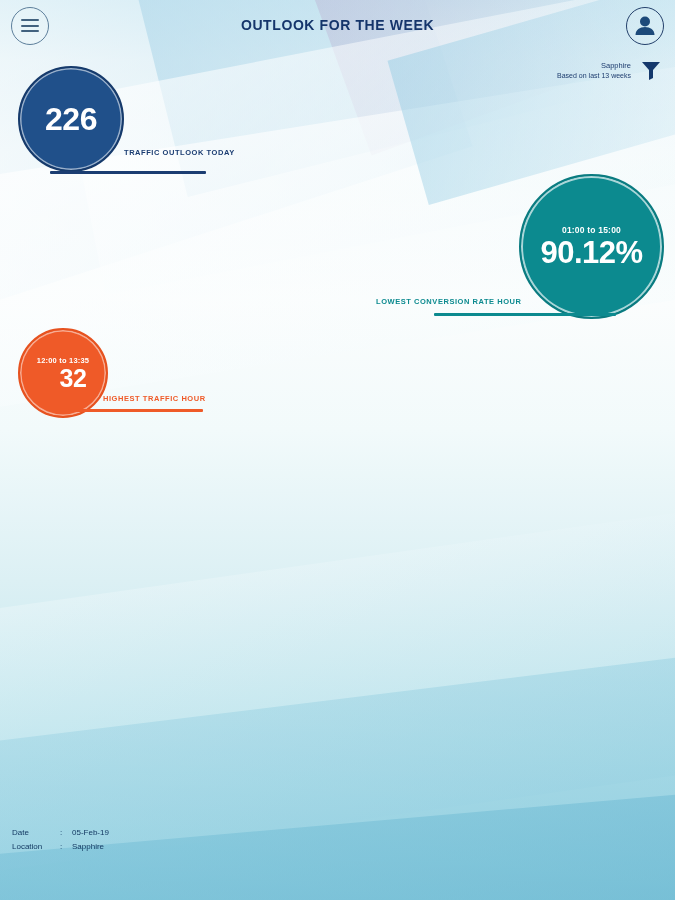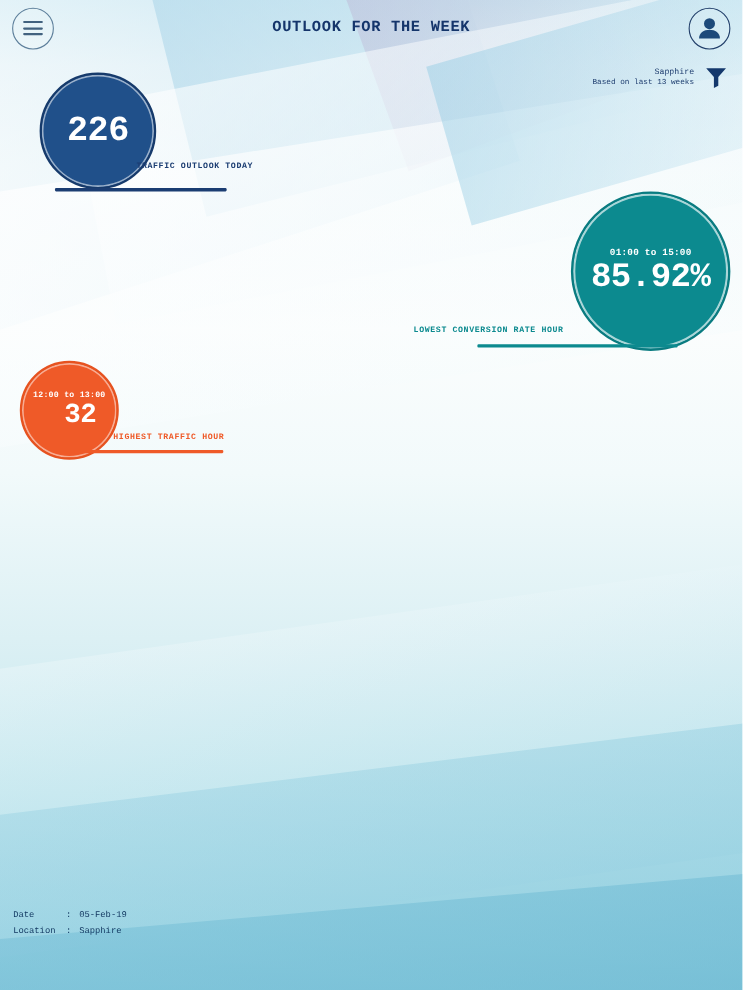--- a/index.html
+++ b/index.html
@@ -22,21 +22,20 @@
       linear-gradient(180deg,
         #cfeaf3 0px,
         #e8f4f8 60px,
         #f4fafb 150px,
         #fbfdfd 300px,
         #f2fafb 430px,
         #dcf0f4 580px,
         #c3e7ee 720px,
         #a8dce8 860px,
         #9ed6e4 900px);
-    font-family: Liberation Mono, monospace;
   }
 
   
   .facet {
     position: absolute;
     pointer-events: none;
   }
   .f1 {
     left: -120px; top: -60px;
     width: 560px; height: 300px;
@@ -178,21 +177,21 @@
     white-space: nowrap;
   }
   .kpi-rule {
     position: absolute;
     height: 3px;
     border-radius: 1px;
   }
 
   
   .kpi-traffic .bubble {
-    left: 36px; top: 66px;
+    left: 18px; top: 66px;
     width: 106px; height: 106px;
     background: #20508a;
     border: 2.5px solid #163a6b;
     box-shadow: 0 0 0 1.5px rgba(255,255,255,0.55) inset;
   }
   .kpi-traffic .bubble .value { font-size: 32px; }
   .kpi-traffic .kpi-label { left: 124px; top: 148px; color: #1b3d72; }
   .kpi-traffic .kpi-rule { left: 50px; top: 171px; width: 156px; background: #1b3d72; }
 
   
@@ -320,29 +319,29 @@
     <div class="bubble">
       <div class="value">226</div>
     </div>
     <div class="kpi-rule"></div>
     <div class="kpi-label">TRAFFIC OUTLOOK TODAY</div>
   </div>
 
   <div class="kpi kpi-conv">
     <div class="bubble">
       <div class="range">01:00 to 15:00</div>
-      <div class="value">85.92%</div>
+      <div class="value">90.12%</div>
     </div>
     <div class="kpi-rule"></div>
     <div class="kpi-label">LOWEST CONVERSION RATE HOUR</div>
   </div>
 
   <div class="kpi kpi-peak">
     <div class="bubble">
-      <div class="range">12:00 to 13:00</div>
+      <div class="range">12:00 to 13:35</div>
       <div class="value">32</div>
     </div>
     <div class="kpi-rule"></div>
     <div class="kpi-label">HIGHEST TRAFFIC HOUR</div>
   </div>
 
   <div class="meta">
     <div class="meta-row">
       <span class="meta-key">Date</span>
       <span class="meta-colon">:</span>

